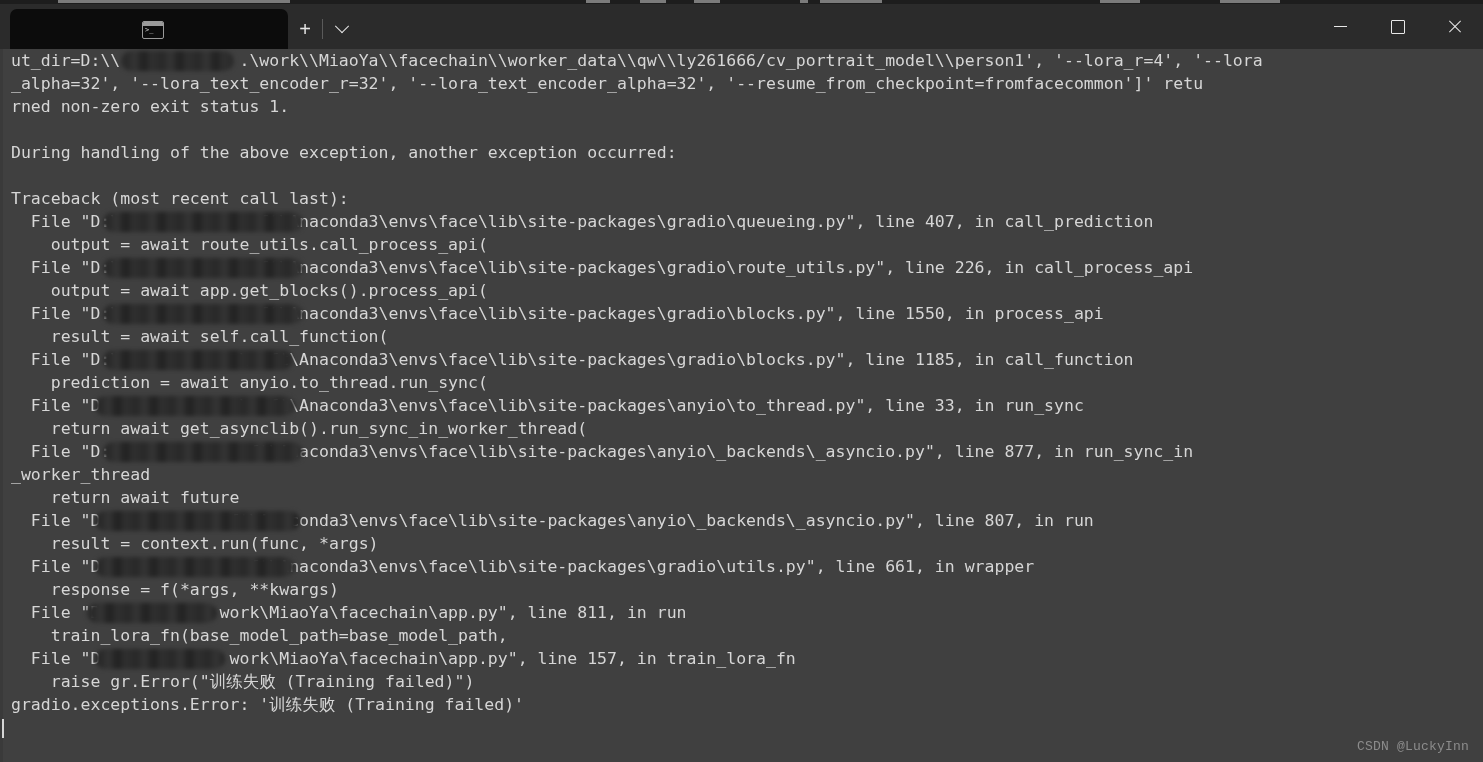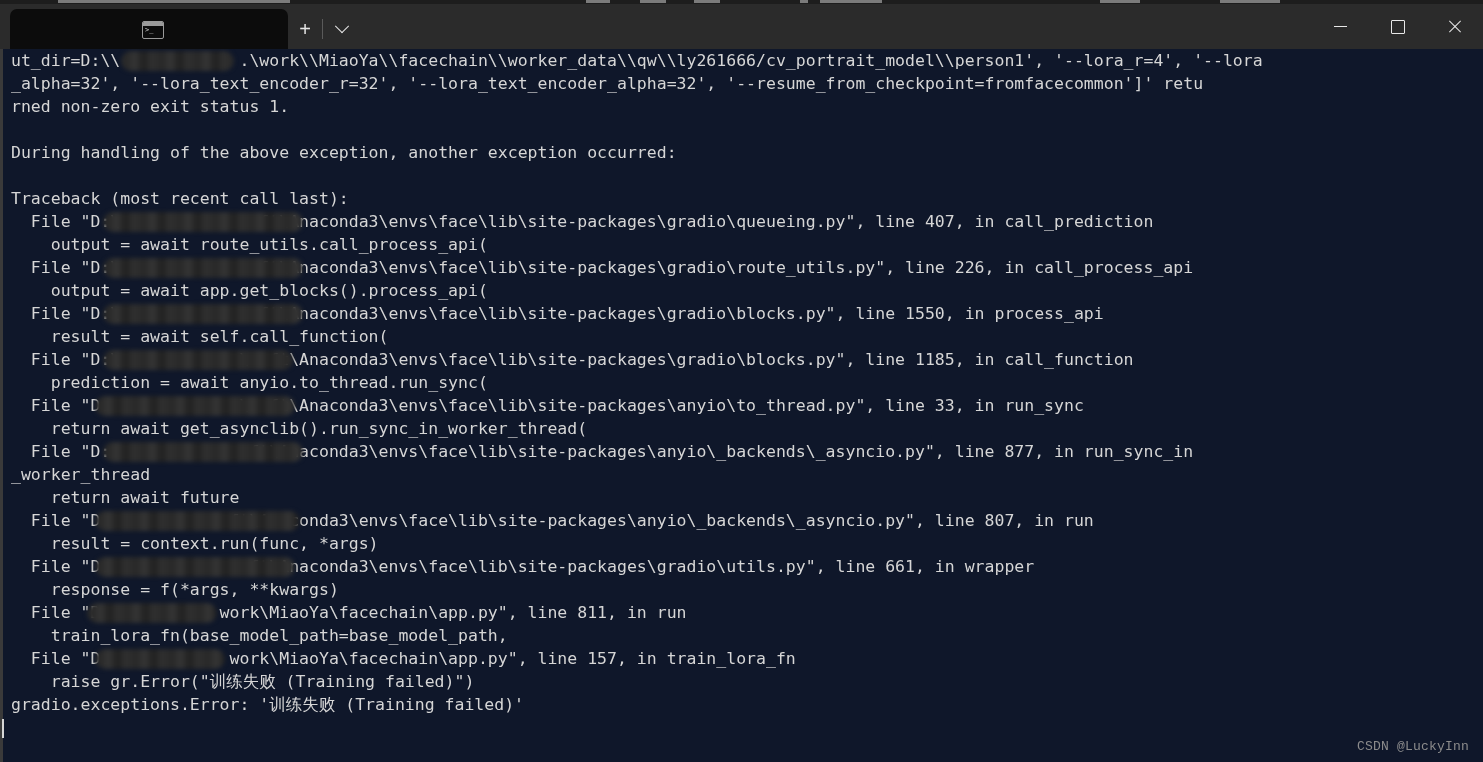--- a/index.html
+++ b/index.html
@@ -184,21 +184,21 @@
   .wc .glyph-close::before { transform: rotate(45deg); }
   .wc .glyph-close::after  { transform: rotate(-45deg); }
 
   
   .terminal {
     position: absolute;
     left: 0;
     top: 49px;
     width: 1483px;
     height: 713px;
-    background: #0f172a;
+    background: #404040;
     overflow: hidden;
   }
   .term-leftborder {
     position: absolute;
     left: 0; top: 0;
     width: 3px; height: 713px;
     background: #3a3a3a;
   }
 
   .term-text {

